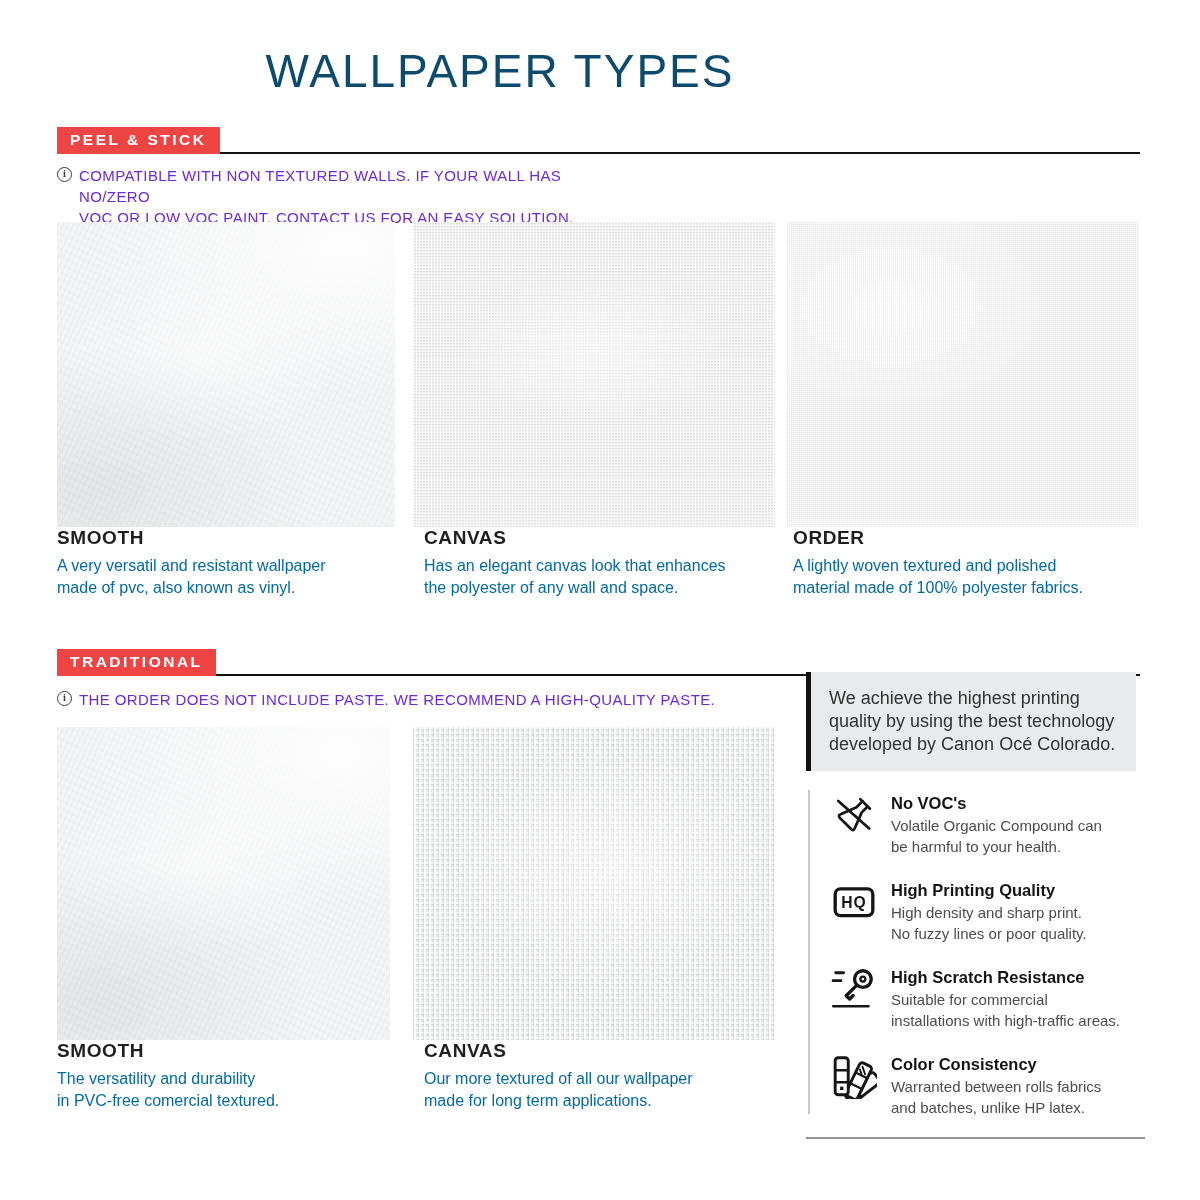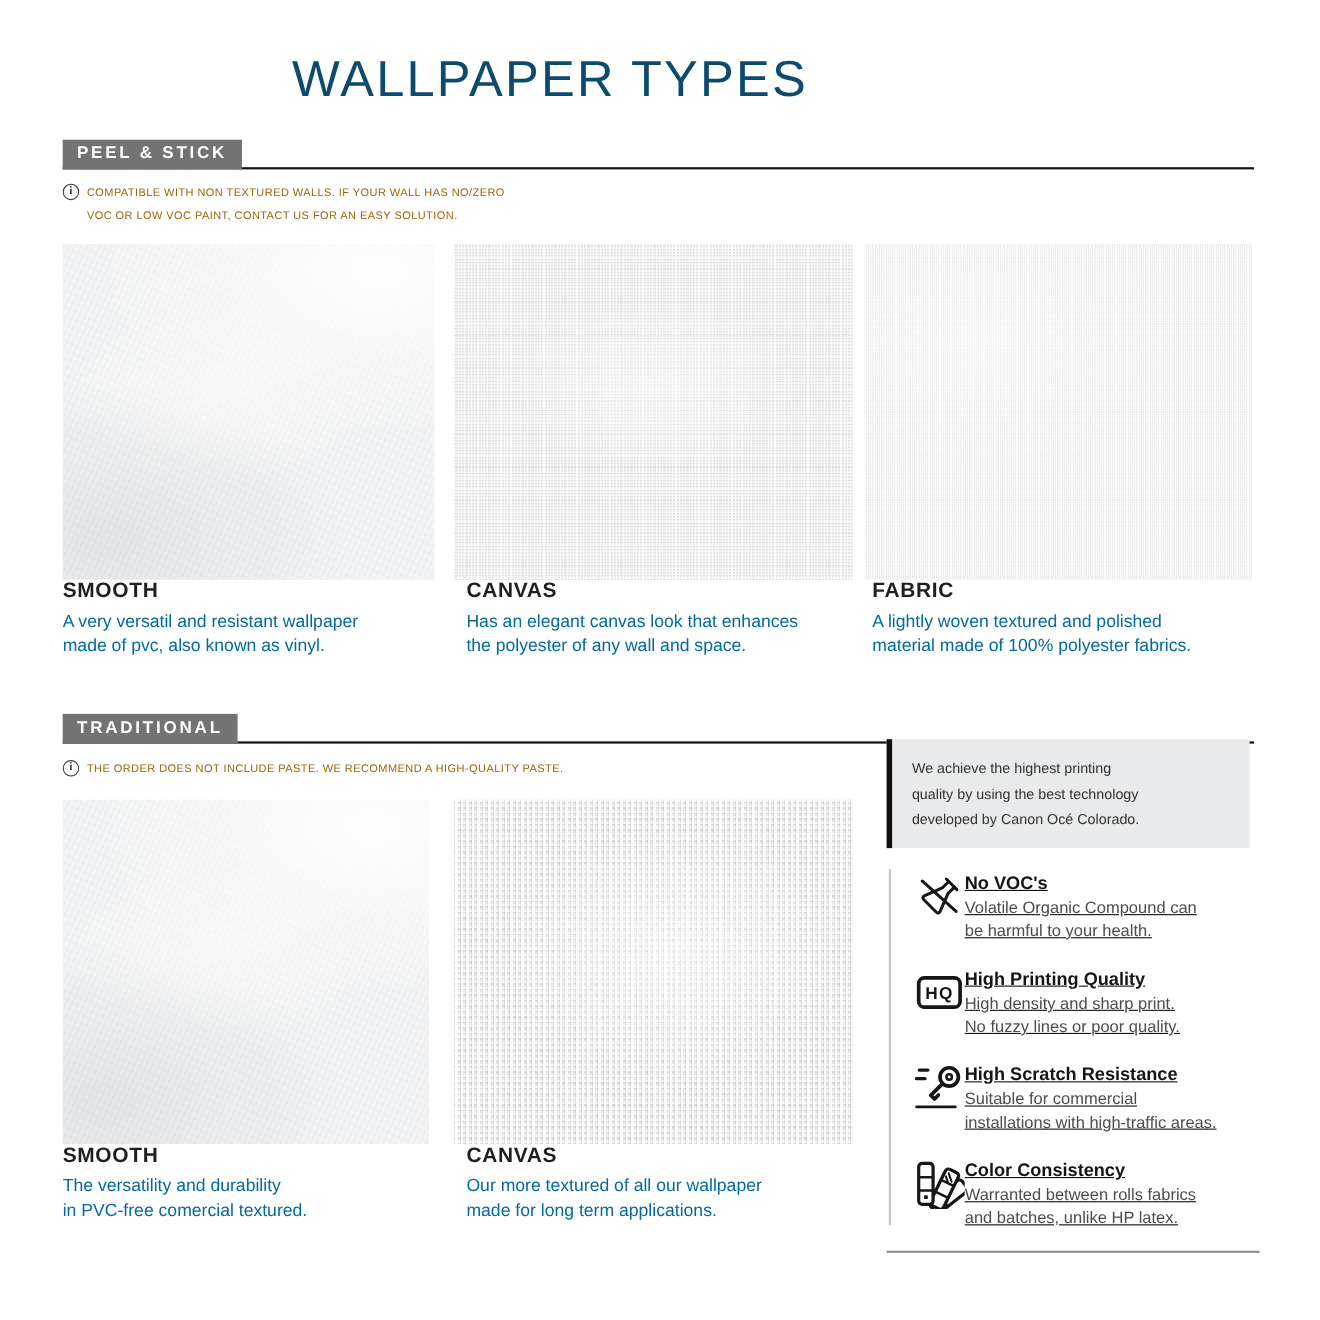--- a/index.html
+++ b/index.html
@@ -10,40 +10,40 @@
   
   .page-title {
     position:absolute; left:57px; top:46px; width:886px;
     text-align:center; font-size:46px; font-weight:300; letter-spacing:2px;
     color:#0c4a6e; line-height:1.1;
   }
 
   
   .section-header { position:absolute; left:57px; width:1083px; border-bottom:2px solid #121212; }
   .section-header .badge {
-    display:inline-block; background:#737373; color:#ffffff;
+    display:inline-block; background:#ef4444; color:#ffffff;
     font-size:15.5px; font-weight:700; letter-spacing:2.5px;
     padding:4px 13px 5px 13px; margin-bottom:-2px;
   }
   #peel-header { top:127px; }
   #traditional-header { top:649px; }
 
   
   .note { position:absolute; left:57px; display:flex; gap:7px; align-items:flex-start; }
   #note-peel { top:165px; width:560px; }
   #note-traditional { top:689px; width:700px; }
   .info-i {
     flex:0 0 auto; width:15px; height:15px; margin-top:2px;
     border:1.6px solid #3d3d3d; border-radius:50%;
     display:inline-flex; align-items:center; justify-content:center;
     font-family:"Liberation Serif", serif; font-size:10.5px; font-weight:700; color:#3d3d3d;
     line-height:1;
   }
   .note-text {
-    font-size:10px; letter-spacing:0.4px; color:#a16207;
+    font-size:15px; letter-spacing:0.4px; color:#6d28d9;
     line-height:21px; white-space:pre-line;
   }
 
   
   .swatch-col { position:absolute; }
   .swatch { width:100%; border:0; }
   .swatch-label { font-size:19px; font-weight:700; letter-spacing:0.6px; color:#1f1f1f; }
   .swatch-desc { font-size:16px; color:#0369a1; line-height:22px; margin-top:6px; white-space:pre-line; }
 
   #col-ps-smooth  { left:57px;  top:222px; width:338px; }
@@ -90,28 +90,28 @@
       repeating-linear-gradient(90deg, rgba(0,0,0,0.065) 0 1px, rgba(255,255,255,0.8) 1px 3px, rgba(0,0,0,0) 3px 5px),
       repeating-linear-gradient(0deg,  rgba(0,0,0,0.055) 0 1px, rgba(255,255,255,0.6) 1px 3px, rgba(0,0,0,0) 3px 5px),
       repeating-linear-gradient(45deg, rgba(0,0,0,0.025) 0 3px, rgba(255,255,255,0.04) 3px 6px);
   }
 
   
   .quote {
     position:absolute; left:806px; top:672px; width:330px; min-height:98px;
     background:#e9eaeb; border-left:5px solid #101010;
     padding:15px 16px 15px 18px;
-    font-size:13px; color:#323232; line-height:23px; white-space:pre-line;
+    font-size:18px; color:#323232; line-height:23px; white-space:pre-line;
   }
 
   
   .features-vline { position:absolute; left:808px; top:790px; width:1.5px; height:324px; background:#c5c7c9; }
   .features-hline { position:absolute; left:806px; top:1137px; width:339px; height:1.5px; background:#8f9194; }
   .features { position:absolute; left:831px; top:792px; width:310px; }
-  .feature { display:flex; margin-bottom:22px; align-items:flex-start;text-decoration:underline; }
+  .feature { display:flex; gap:14px; margin-bottom:22px; align-items:flex-start; }
   .feature-icon { flex:0 0 46px; width:46px; height:46px; }
   .feature-icon svg { display:block; }
   .feature-title { font-size:16.5px; font-weight:700; color:#141414; line-height:22px; }
   .feature-desc { font-size:15px; color:#4c4c4c; line-height:21px; margin-top:1px; white-space:pre-line; }
 </style>
 </head>
 <body>
 
 <div class="canvas">
 
@@ -136,21 +136,21 @@
 
   <div class="swatch-col" id="col-ps-canvas">
     <div class="swatch tex-canvas-fine"></div>
     <div class="swatch-label">CANVAS</div>
     <div class="swatch-desc">Has an elegant canvas look that enhances
 the polyester of any wall and space.</div>
   </div>
 
   <div class="swatch-col" id="col-ps-fabric">
     <div class="swatch tex-fabric"></div>
-    <div class="swatch-label">FABRIC</div>
+    <div class="swatch-label">ORDER</div>
     <div class="swatch-desc">A lightly woven textured and polished
 material made of 100% polyester fabrics.</div>
   </div>
 
   <div class="section-header" id="traditional-header">
     <span class="badge">TRADITIONAL</span>
   </div>
 
   <div class="note" id="note-traditional">
     <span class="info-i">i</span>

